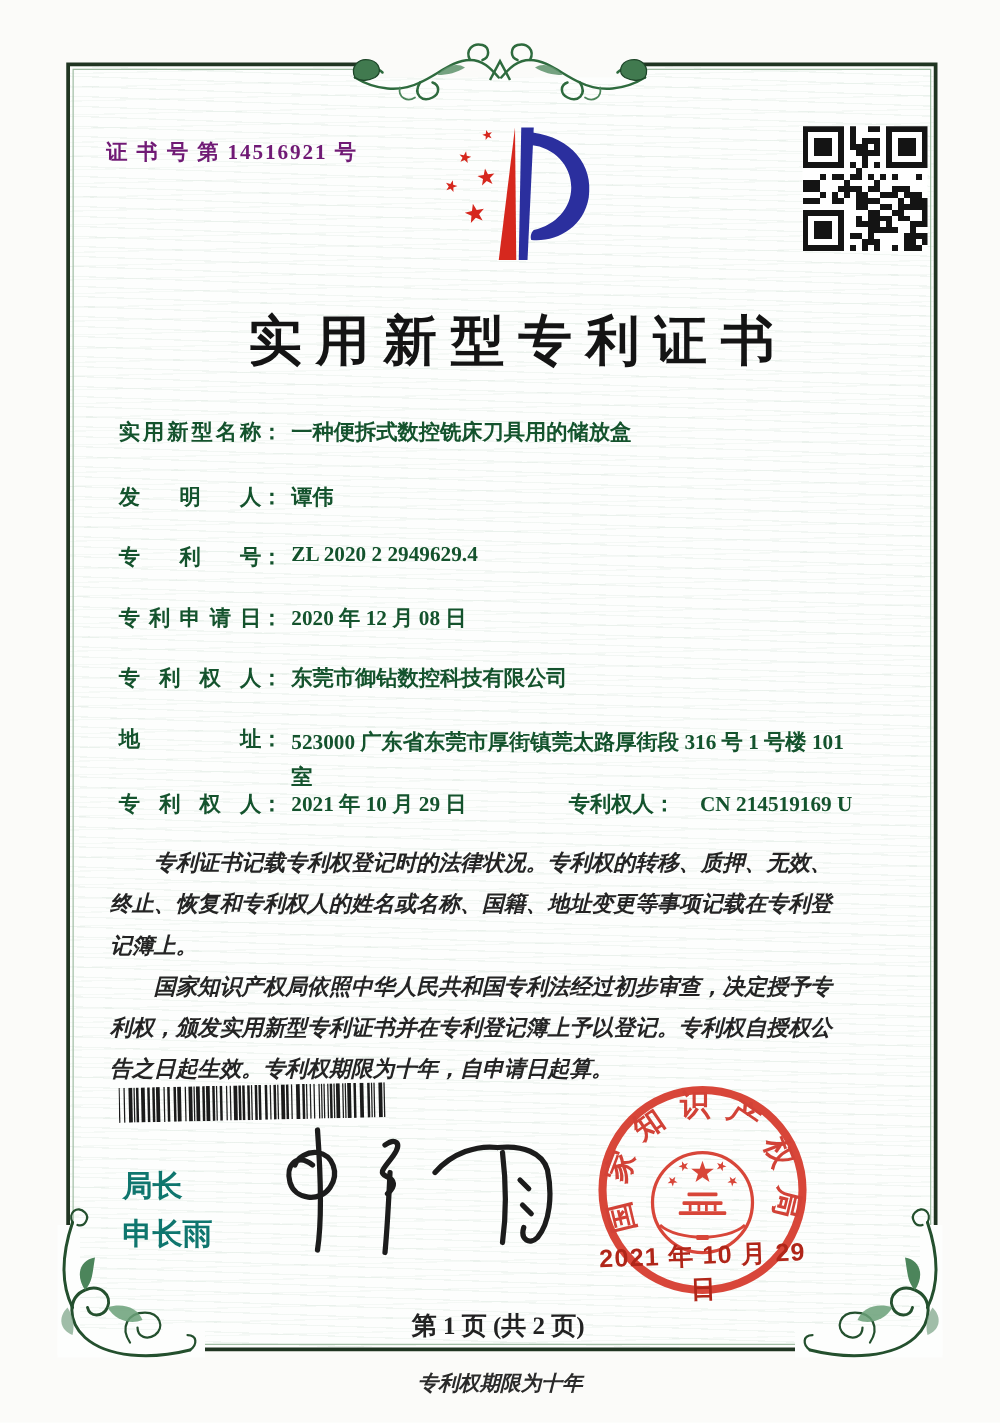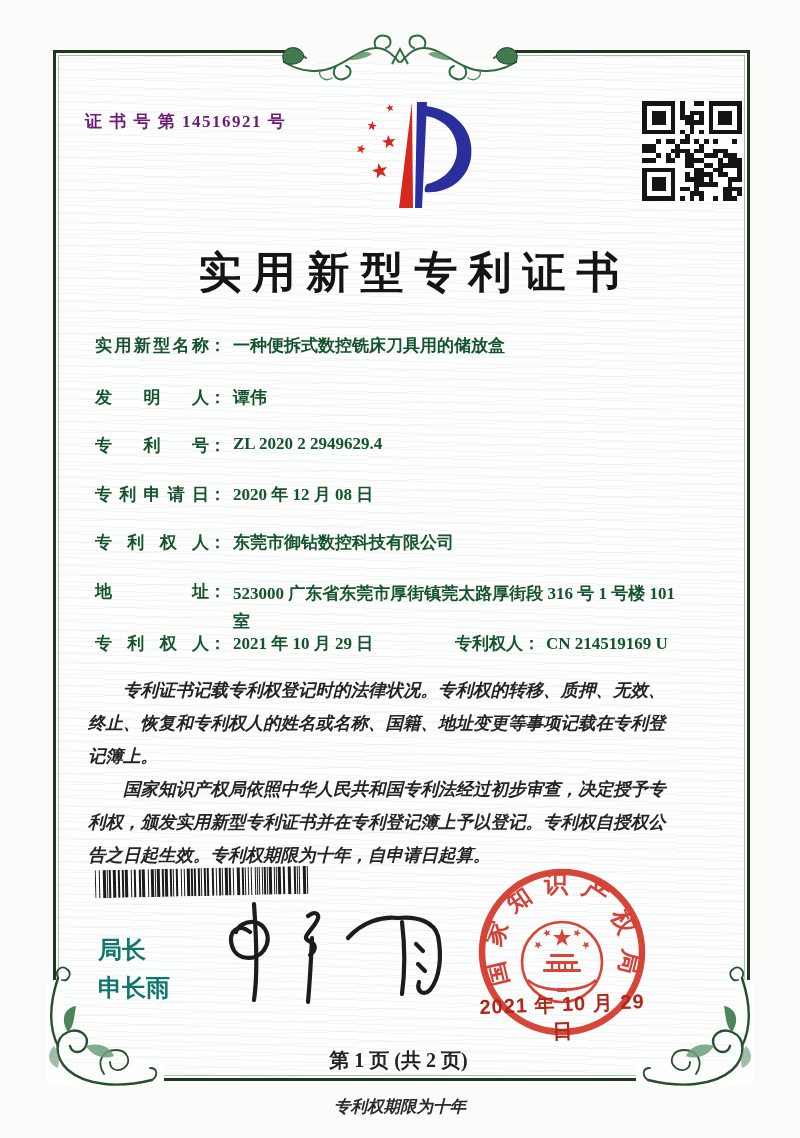--- a/index.html
+++ b/index.html
@@ -379,21 +379,21 @@
     </div>
     <div class="row" style="top:197px">
       <span class="lbl">专利权人</span><span class="colon">：</span><span class="val">东莞市御钻数控科技有限公司</span>
     </div>
     <div class="row addr" style="top:246px">
       <span class="lbl">地址</span><span class="colon">：</span><span class="val">523000 广东省东莞市厚街镇莞太路厚街段 316 号 1 号楼 101
 室</span>
     </div>
     <div class="row" style="top:298px">
       <span class="lbl">专利权人</span><span class="colon">：</span><span class="val">2021 年 10 月 29 日</span>
-      <span class="second"><span>专利权人</span><span>：</span><span style="margin-left:6px">CN 214519169 U</span></span>
+      <span class="second"><span>专利权人</span><span>：</span><span style="margin-left:20px">CN 214519169 U</span></span>
     </div>
   </div>
 
   <div class="paras">
     <p>专利证书记载专利权登记时的法律状况。专利权的转移、质押、无效、终止、恢复和专利权人的姓名或名称、国籍、地址变更等事项记载在专利登记簿上。</p>
     <p>国家知识产权局依照中华人民共和国专利法经过初步审查，决定授予专利权，颁发实用新型专利证书并在专利登记簿上予以登记。专利权自授权公告之日起生效。专利权期限为十年，自申请日起算。</p>
   </div>
 
   <svg class="barcode" id="barcode-svg" viewBox="0 0 220 28" preserveAspectRatio="none">
       <rect x="0" y="0" width="1" height="28" fill="#1b1b1b"></rect>

